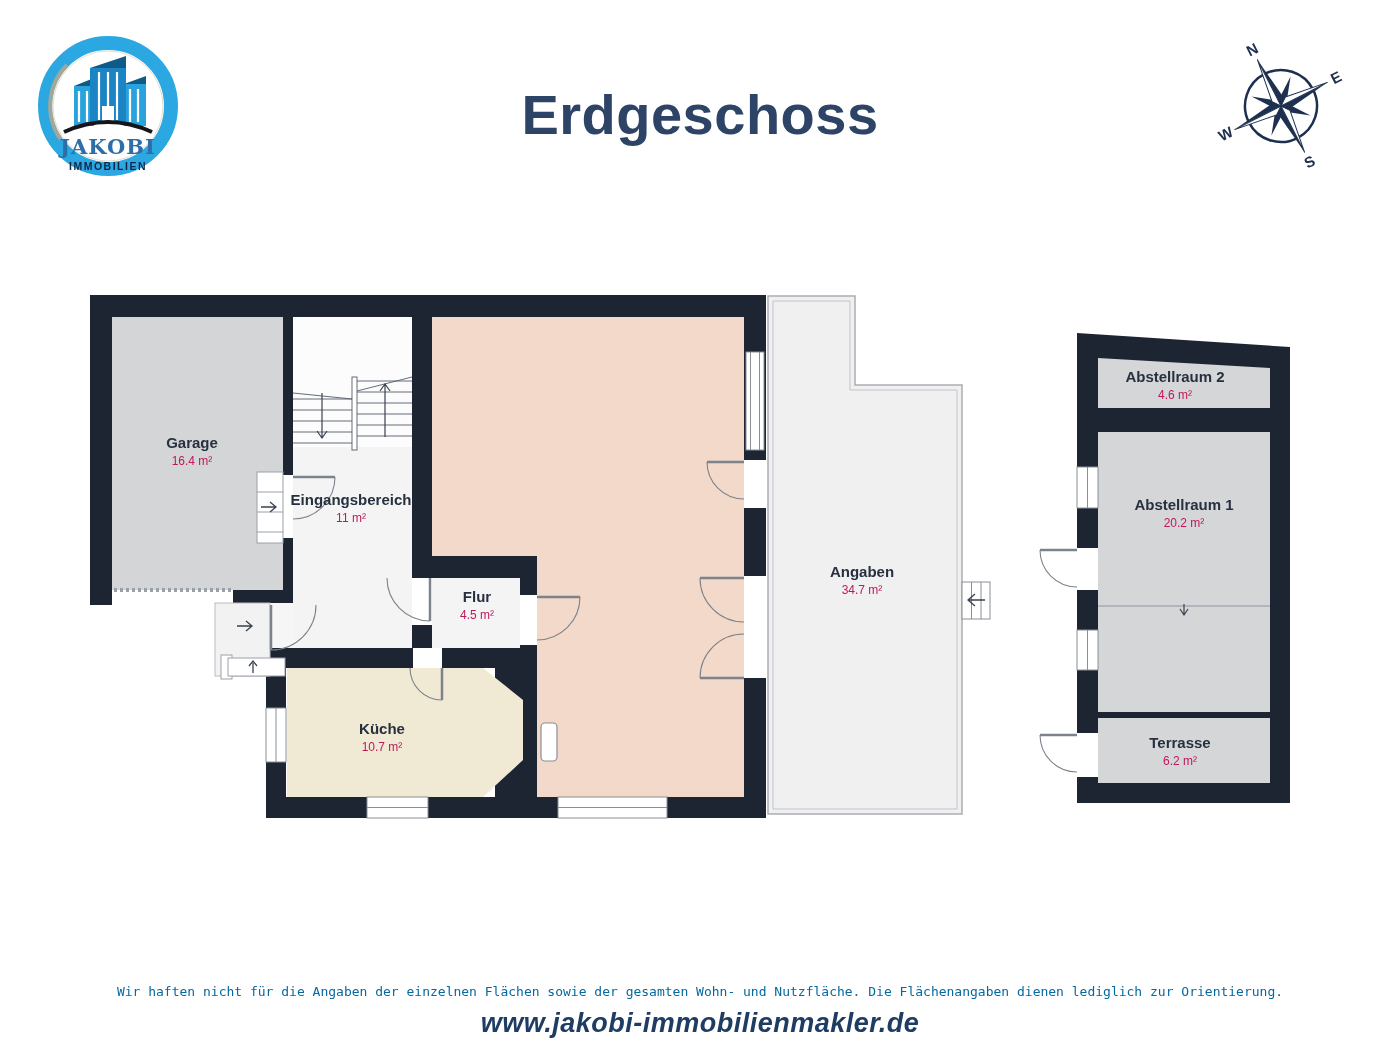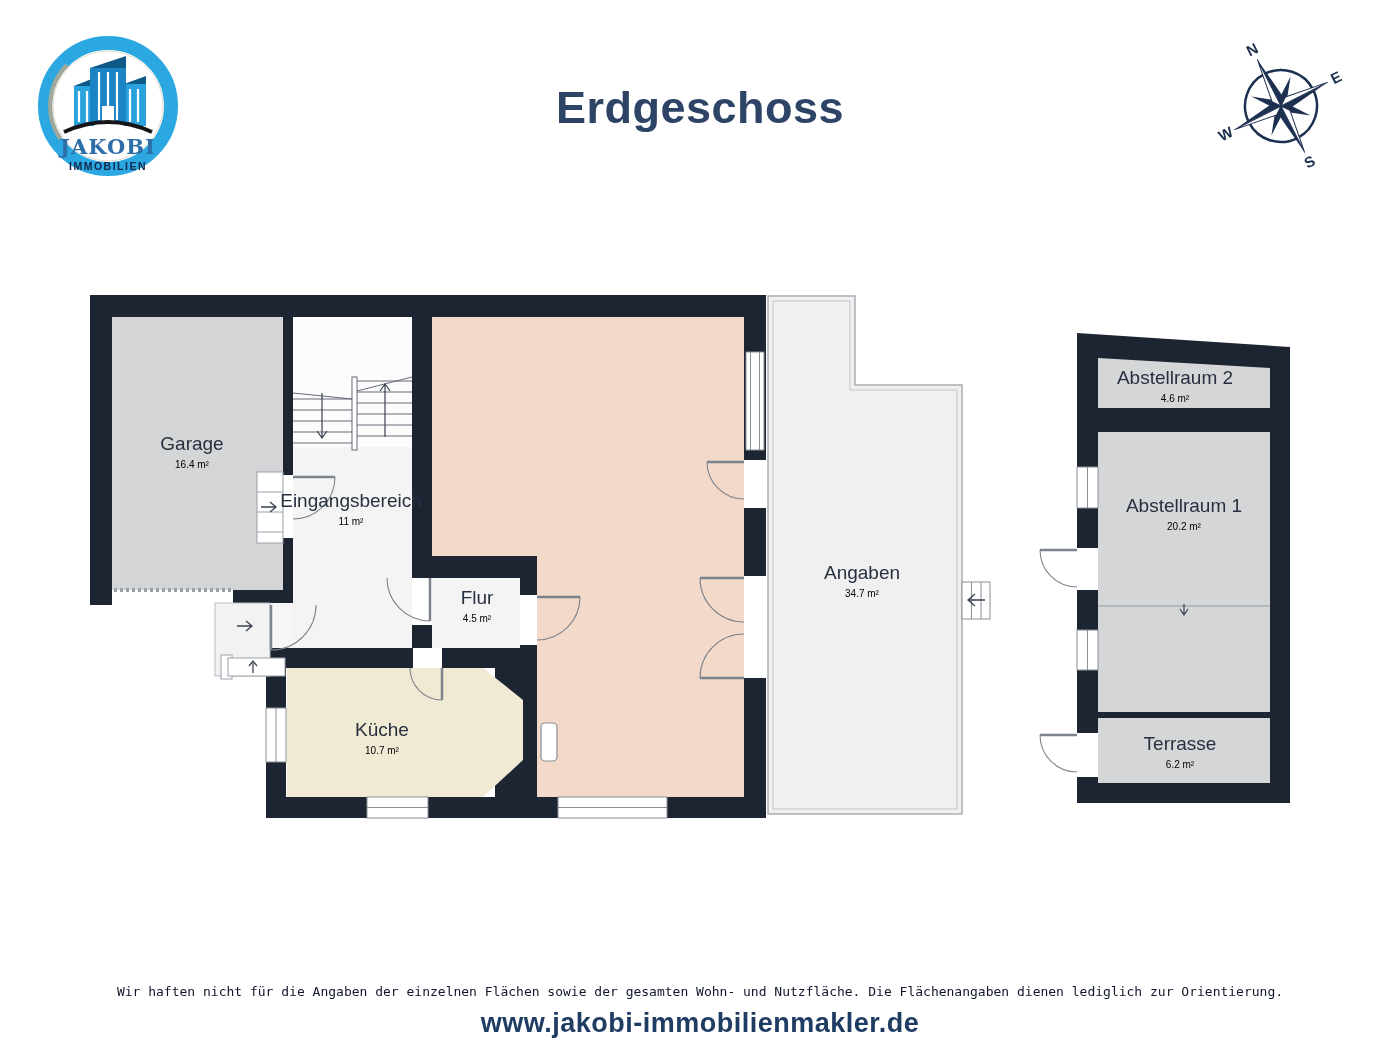--- a/index.html
+++ b/index.html
@@ -1,28 +1,28 @@
 <!DOCTYPE html>
 <html><head>
 <meta charset="utf-8">
 <style>
   html,body{margin:0;padding:0;background:#fff;}
   #page{position:relative;width:1400px;height:1052px;background:#ffffff;overflow:hidden;
         font-family:"Liberation Sans",sans-serif;}
   #plan-layer,#labels-layer{position:absolute;left:0;top:0;width:1400px;height:1052px;}
   #page-title{position:absolute;left:0;top:82px;width:1400px;text-align:center;
-      font-size:45px;font-weight:bold;color:#2d4467;letter-spacing:.5px;}
+      font-size:56px;font-weight:bold;color:#2d4467;letter-spacing:.5px;}
   .room-label{position:absolute;transform:translate(-50%,-50%);text-align:center;
       color:#27303f;line-height:1.4;white-space:nowrap;}
-  .room-name{font-weight:normal;font-size:19px;}
-  .room-area{font-size:10px;color:#000000;}
+  .room-name{font-weight:bold;font-size:15px;}
+  .room-area{font-size:12px;color:#be185d;}
   #footer-disclaimer{position:absolute;left:0;top:984px;width:1400px;text-align:center;
-      font-family:"DejaVu Sans Mono",monospace;font-size:13px;color:#0f172a;}
+      font-family:"DejaVu Sans Mono",monospace;font-size:13px;color:#0369a1;}
   #footer-website{position:absolute;left:0;top:1008px;width:1400px;text-align:center;
-      font-size:27px;font-weight:bold;color:#1f3c63;letter-spacing:.5px;}
+      font-size:27px;font-weight:bold;color:#1f3c63;letter-spacing:.5px;font-style:italic;}
   #logo-box{position:absolute;left:28px;top:28px;width:160px;height:160px;text-align:right;}
   #compass-box{position:absolute;left:1205px;top:25px;width:160px;height:160px;}
 </style>
 </head>
 <body>
 
 <div id="page">
 
   <div id="page-title">Erdgeschoss</div>
 

